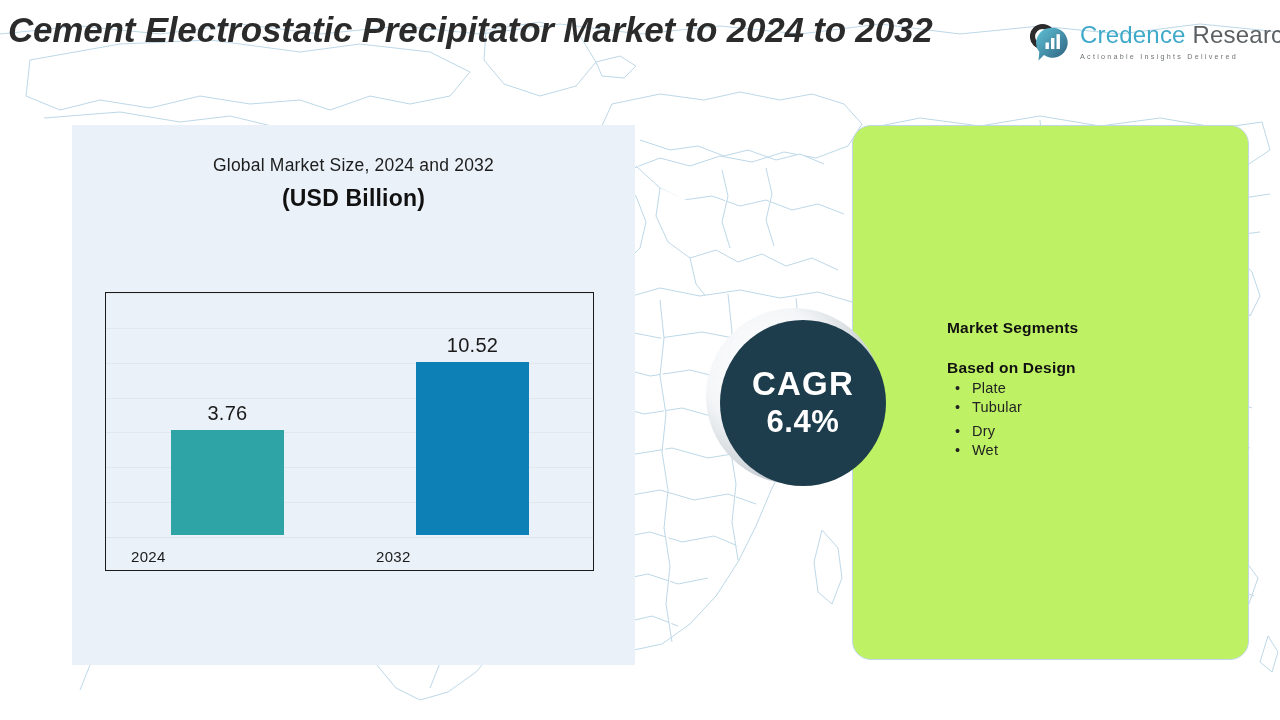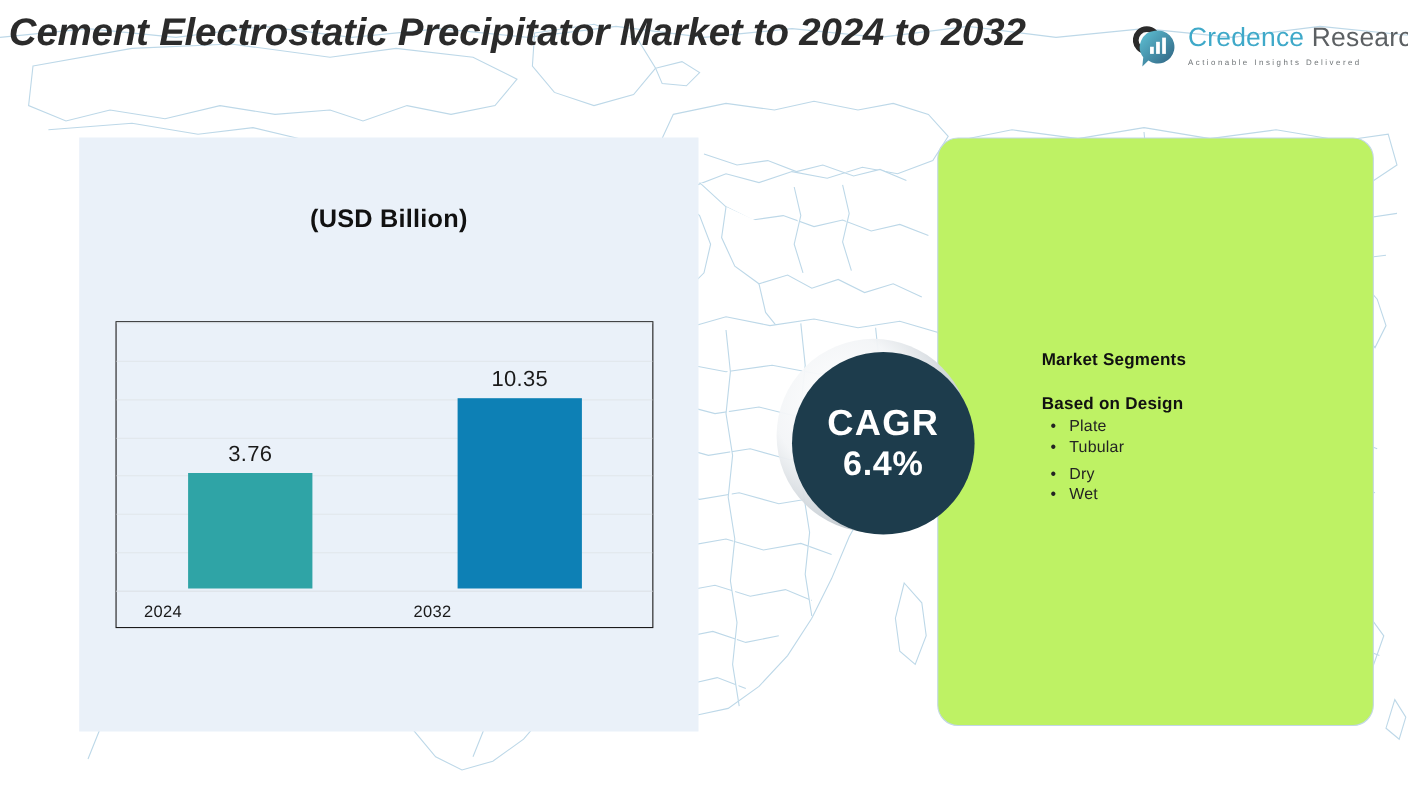--- a/index.html
+++ b/index.html
@@ -390,38 +390,39 @@
         </svg>
       </div>
       <div id="logo-text-wrap">
         <div class="logo-name"><span class="accent">Credence</span><span> Research</span></div>
         <div class="logo-tag">Actionable Insights Delivered</div>
       </div>
     </div>
   </div>
 
   <div id="left-panel">
+    <div id="chart-heading">Global Market Size,  2024 and 2032</div>
     <div id="chart-subheading">(USD Billion)</div>
 
     <div id="chart-box">
       <div id="plot">
           <div class="gridline" style="top: 0px;"></div>
           <div class="gridline" style="top: 35px;"></div>
           <div class="gridline" style="top: 70px;"></div>
           <div class="gridline" style="top: 105px;"></div>
           <div class="gridline" style="top: 139px;"></div>
           <div class="gridline" style="top: 174px;"></div>
           <div class="gridline" style="top: 209px;"></div>
           <div class="gridline" style="top: 244px;"></div>
           <div class="gridline" style="top: 244px; background: rgb(223, 228, 234);"></div>
           <div class="bar" style="left: 65px; width: 113px; height: 105px; background: rgb(47, 164, 166);"></div>
           <div class="bar-value" style="left: 25px; width: 193px; bottom: 145px;">3.76</div>
           <div class="bar-cat" style="left: 25px; width: 193px; bottom: 5px;">2024</div>
           <div class="bar" style="left: 310px; width: 113px; height: 173px; background: rgb(13, 128, 181);"></div>
-          <div class="bar-value" style="left: 270px; width: 193px; bottom: 213px;">10.35</div>
+          <div class="bar-value" style="left: 270px; width: 193px; bottom: 213px;">10.52</div>
           <div class="bar-cat" style="left: 270px; width: 193px; bottom: 5px;">2032</div>
         </div>
     </div>
   </div>
 
   <div id="cagr-wrap">
     <div id="cagr-halo"></div>
     <div id="cagr-circle">
       <div id="cagr-label">CAGR</div>
       <div id="cagr-value">6.4%</div>

